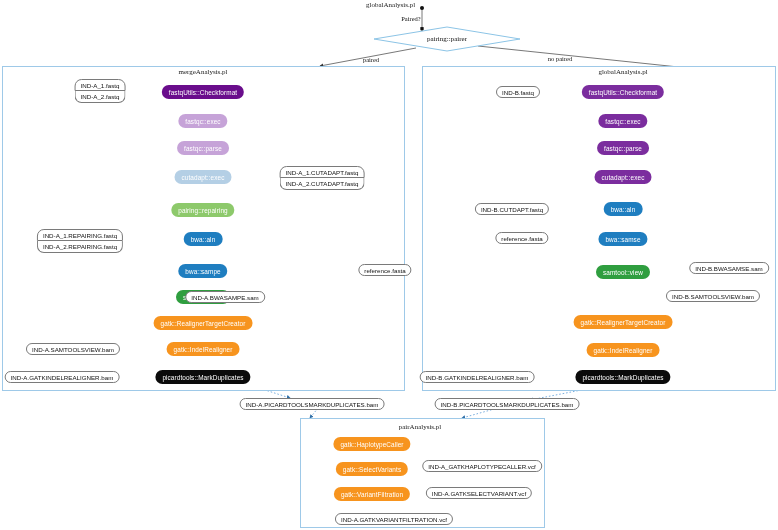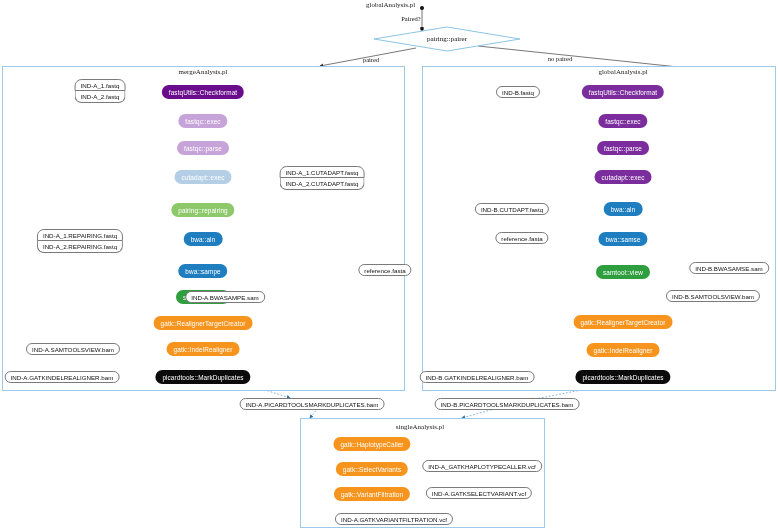--- a/index.html
+++ b/index.html
@@ -195,21 +195,21 @@
 
   <div class="file" style="left:518px;top:92px;">IND-B.fastq</div>
   <div class="file" style="left:512px;top:209px;">IND-B.CUTDAPT.fastq</div>
   <div class="file" style="left:522px;top:238px;">reference.fasta</div>
   <div class="file" style="left:729px;top:268px;">IND-B.BWASAMSE.sam</div>
   <div class="file" style="left:713px;top:296px;">IND-B.SAMTOOLSVIEW.bam</div>
   <div class="file" style="left:477px;top:377px;">IND-B.GATKINDELREALIGNER.bam</div>
   <div class="file" style="left:507px;top:404px;">IND-B.PICARDTOOLSMARKDUPLICATES.bam</div>
 
   <div class="panel" style="left:300px;top:418px;width:245px;height:110px;"></div>
-  <div class="panel-title" style="left:420px;top:423px;">singleAnalysis.pl</div>
+  <div class="panel-title" style="left:420px;top:423px;">pairAnalysis.pl</div>
 
   <div class="node orange" style="left:372px;top:444px;">gatk::HaplotypeCaller</div>
   <div class="node orange" style="left:372px;top:469px;">gatk::SelectVariants</div>
   <div class="node orange" style="left:372px;top:494px;">gatk::VariantFiltration</div>
 
   <div class="file" style="left:482px;top:466px;">IND-A_GATKHAPLOTYPECALLER.vcf</div>
   <div class="file" style="left:479px;top:493px;">IND-A.GATKSELECTVARIANT.vcf</div>
   <div class="file" style="left:394px;top:519px;">IND-A.GATKVARIANTFILTRATION.vcf</div>
 
 </div>

